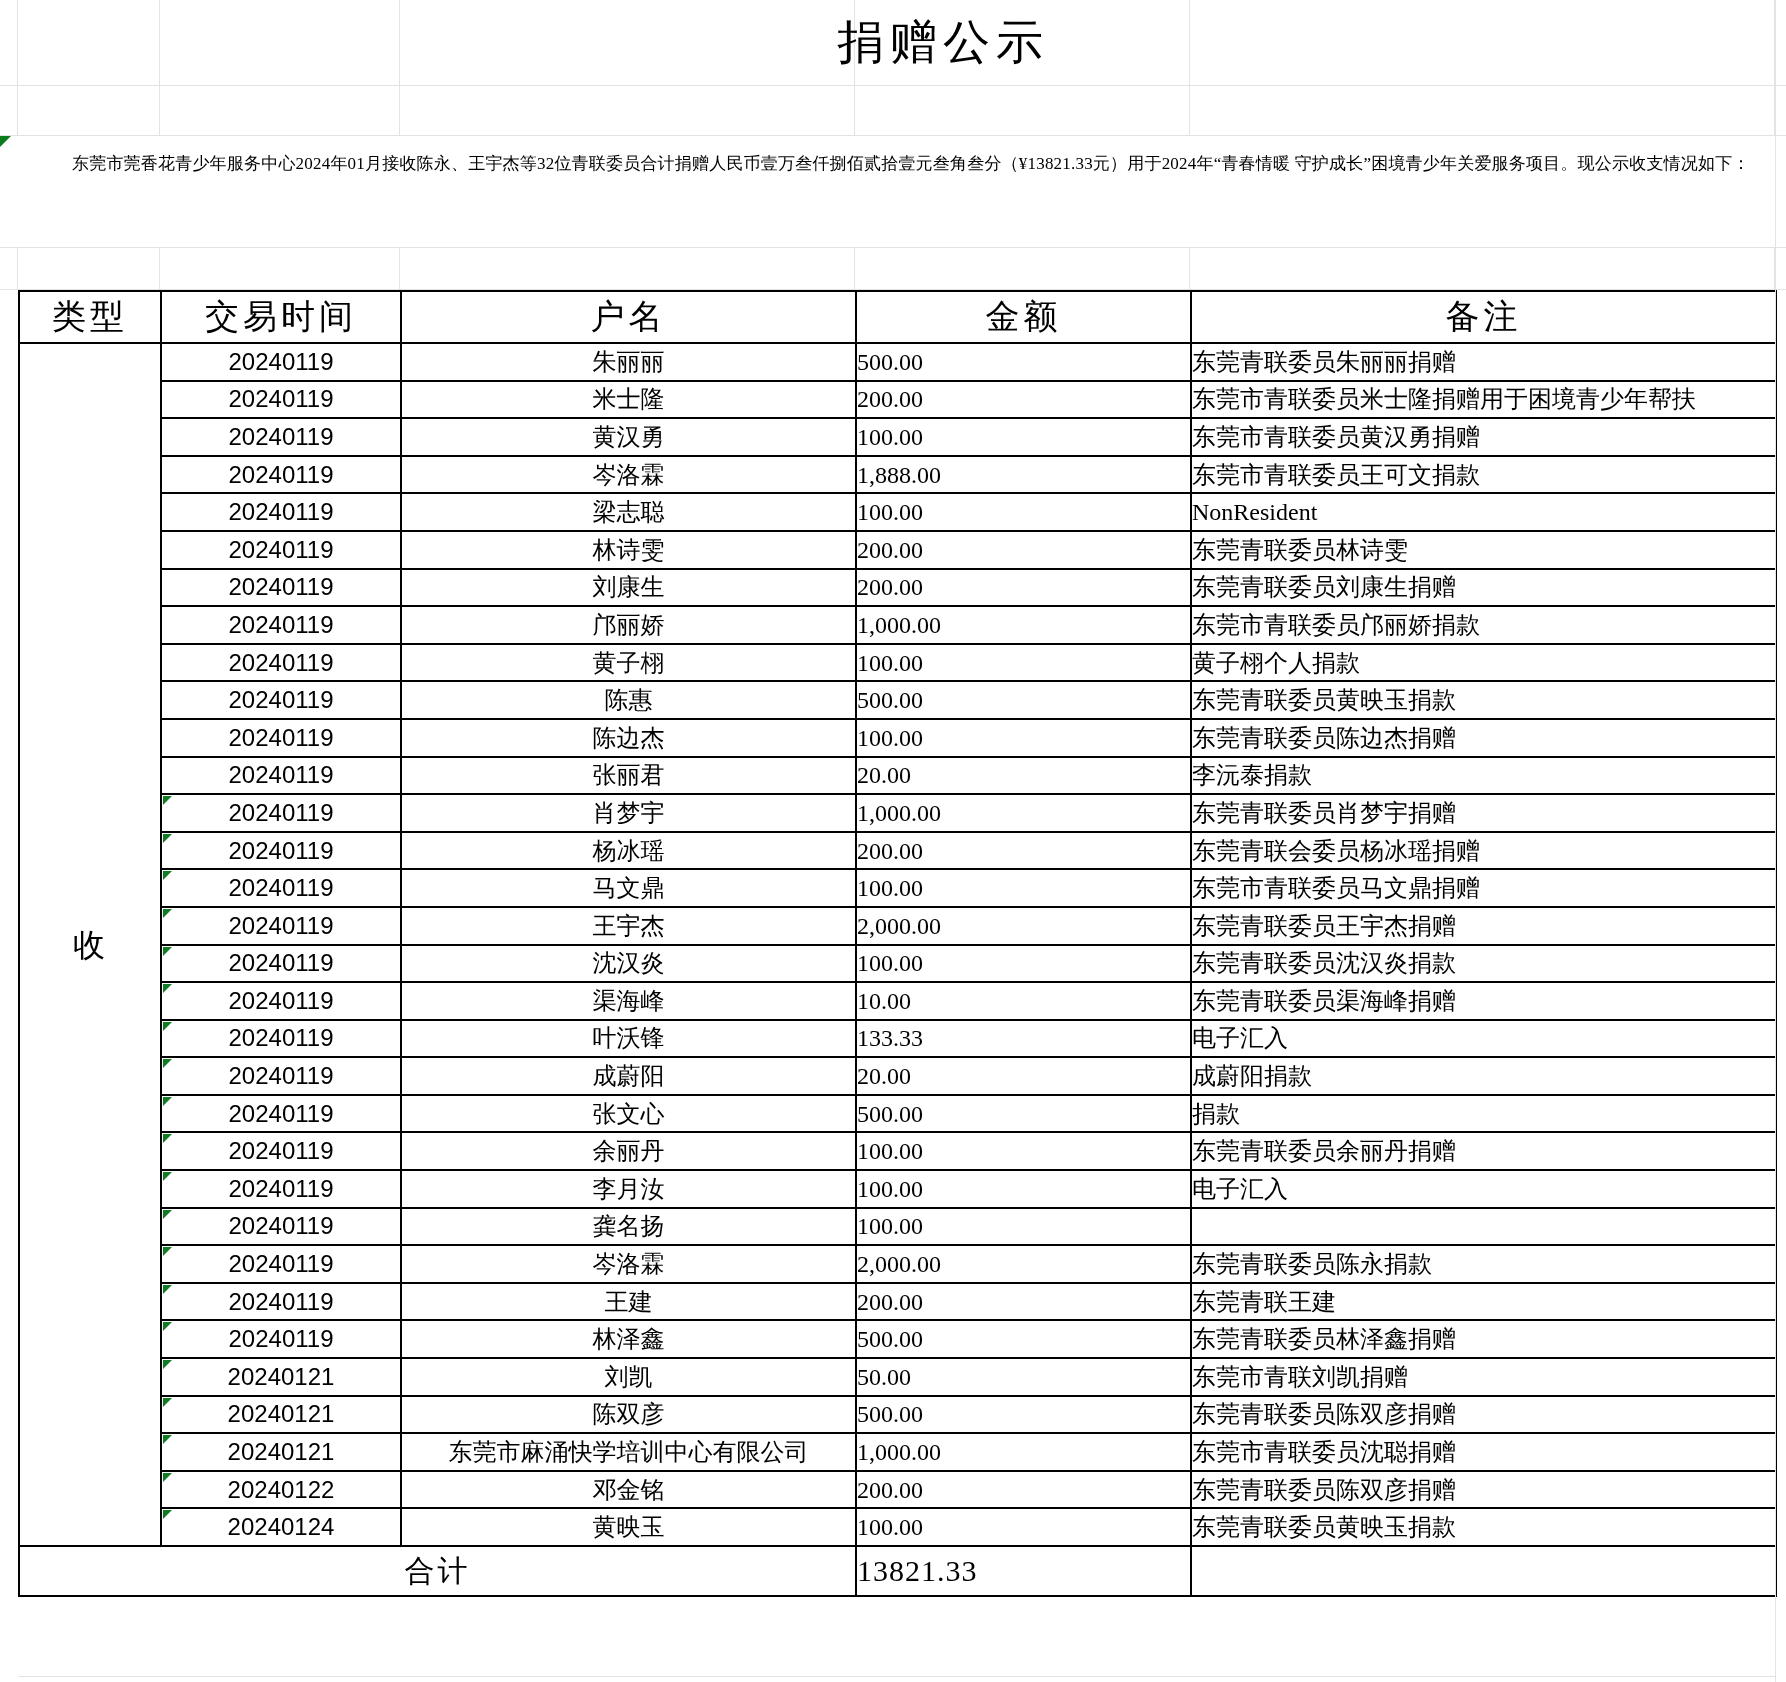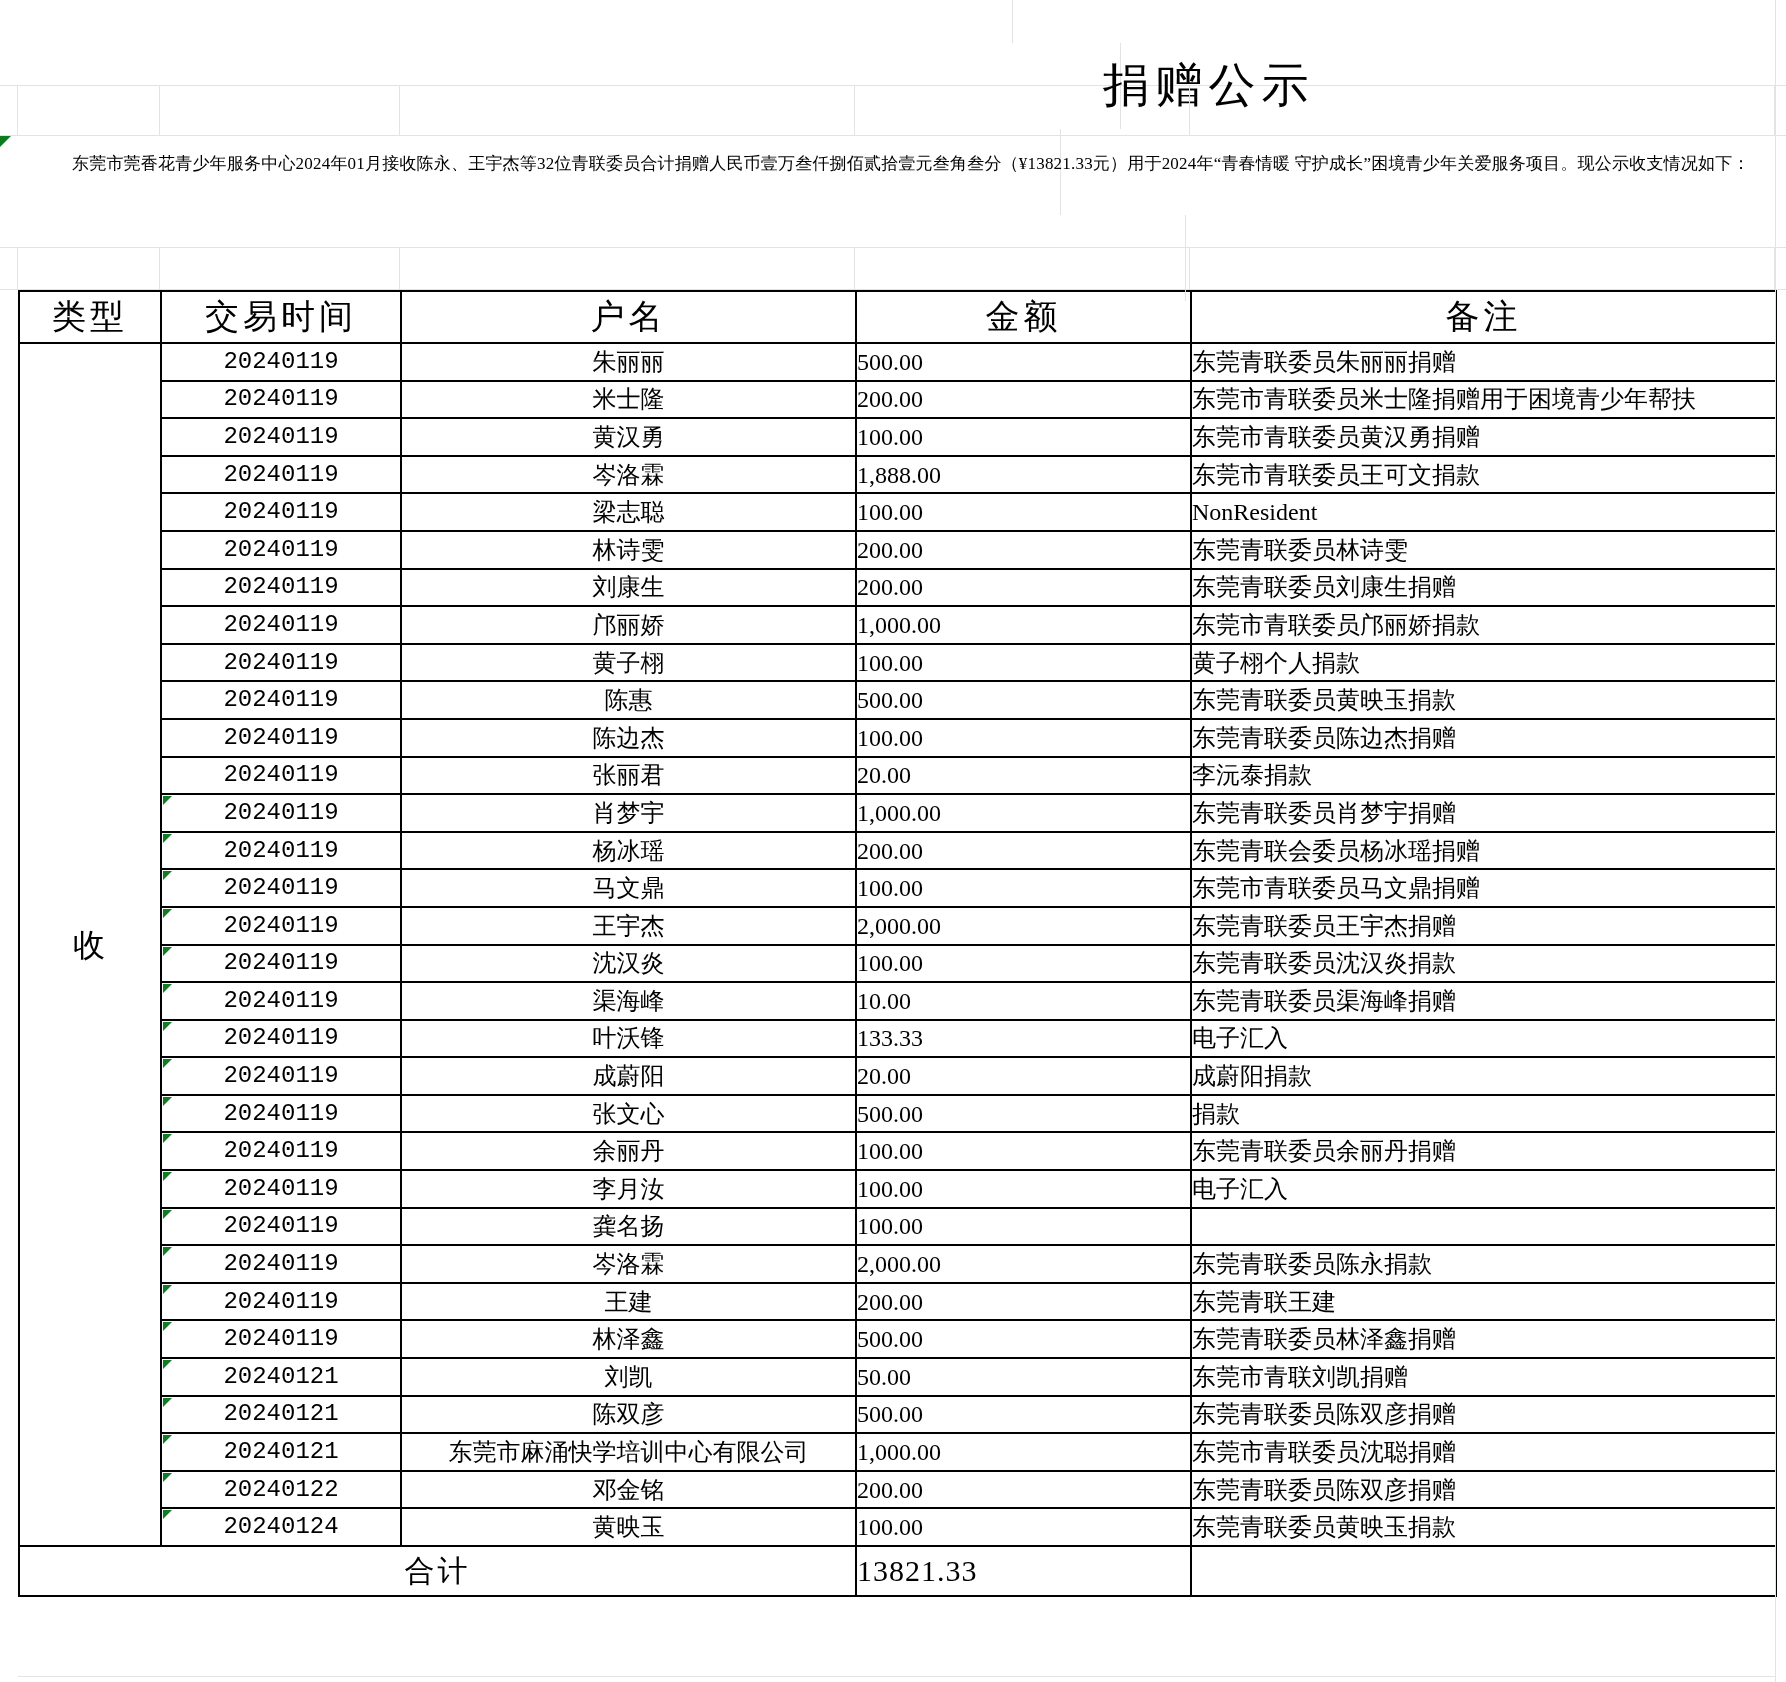--- a/index.html
+++ b/index.html
@@ -37,21 +37,20 @@
   .c4 { width: 335px; }
   .c5 { width: 585px; border-right: 1px solid #e2e4e2; }
   .tail { flex: 1 1 auto; border-right: none; }
 
   
   .title-band {
     height: 86px;
     display: flex;
     align-items: center;
     justify-content: center;
-    flex-direction: column;
   }
   .doc-title {
     font-size: 47px;
     letter-spacing: 6px;
     line-height: 1;
     white-space: nowrap;
   }
 
   .spacer-band { height: 50px; }
 
@@ -121,21 +120,21 @@
   .data td {
     height: 37.6px;
     font-size: 24px;
     line-height: 1;
   }
   td.type-cell {
     text-align: center;
     font-size: 32px;
     letter-spacing: 2px;
   }
-  td.date-cell { text-align: center; font-family: Liberation Mono, monospace; }
+  td.date-cell { text-align: center; font-family: Liberation Sans, sans-serif; }
   td.name-cell { text-align: center; }
   td.amt-cell  { text-align: left; }
   td.note-cell { text-align: left; padding-left: 9px; margin-left: 16px; }
 
   .total-row td {
     height: 50px;
     font-size: 30px;
   }
   td.total-label { text-align: center; letter-spacing: 3px; }
   td.total-amt   { letter-spacing: 1px; }

